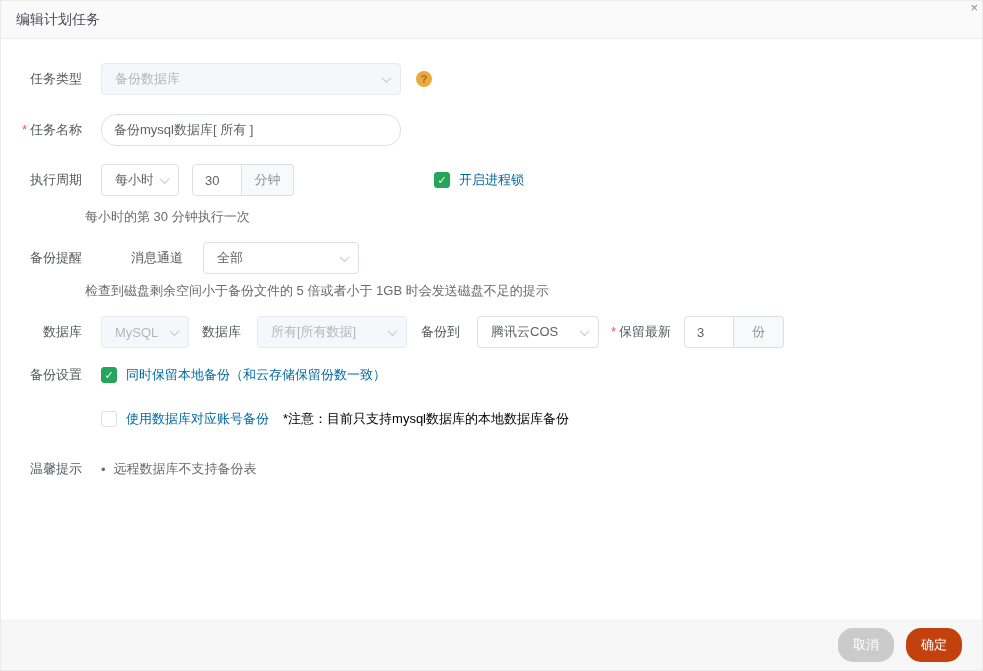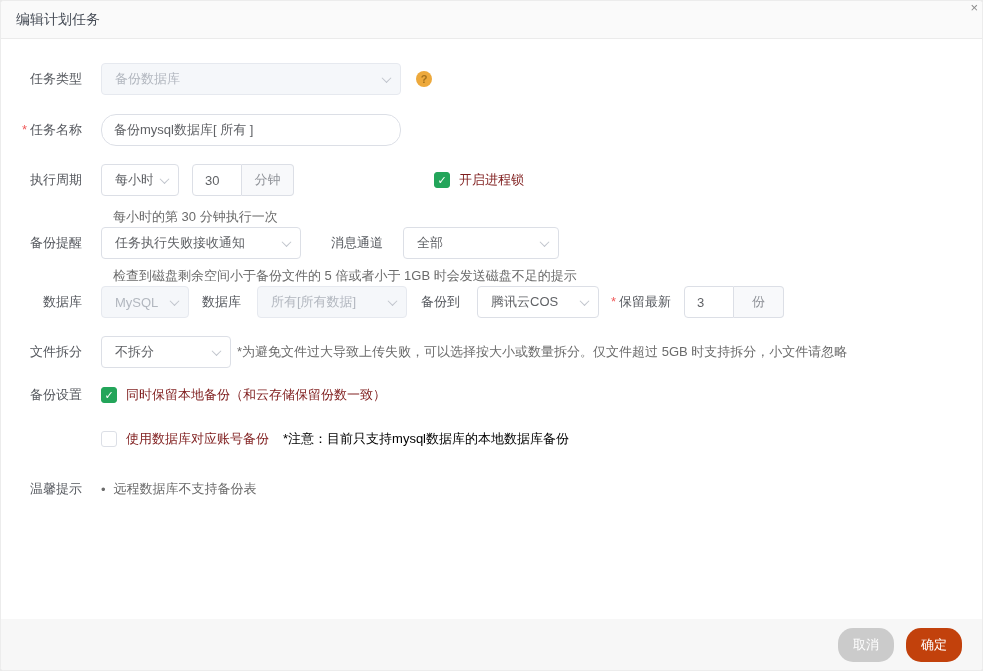--- a/index.html
+++ b/index.html
@@ -42,35 +42,35 @@
   .tinput { padding:0 12px; width:100%; outline:none; font-family:"Liberation Sans", sans-serif;border-radius:15px; }
   input.tinput { display:inline-block; }
 
   .igroup { display:flex; }
   .igroup .tinput { border-radius:4px 0 0 4px; }
   .addon { border-left:none; border-radius:0 4px 4px 0; justify-content:center; background:#f8f9fb; color:#909399; }
 
   .cb { width:16px; height:16px; border-radius:3px; border:1px solid #dcdfe6; background:#fff;
         display:flex; align-items:center; justify-content:center; flex:0 0 16px; cursor:pointer; }
   .cb.checked { background:#23a55a; border-color:#23a55a; color:#fff; font-size:11px; line-height:1; }
-  .cb-label { margin-left:9px; color:#7f1d1d;font-family:Liberation Serif, serif; }
+  .cb-label { margin-left:9px; color:#0369a1;font-family:Liberation Serif, serif; }
 
   .help-circle { width:16px; height:16px; border-radius:50%; background:#eda93c; color:#a4711d;
                  display:flex; align-items:center; justify-content:center;
                  font-size:11px; font-weight:bold; cursor:pointer; }
 
-  .hint-row { padding-left:112px; color:#6b6b6b; font-size:13px; line-height:17px; }
+  .hint-row { padding-left:84px; color:#6b6b6b; font-size:13px; line-height:17px; }
   .hint-inline { color:#6b6b6b; font-size:13px; white-space:nowrap; }
   .note { color:#000000; margin-left:14px; }
   .tip-bullet { color:#6b6b6b; margin-right:8px; }
   .tip-text { color:#6b6b6b; }
 
   
   .mt-24{margin-top:24px}.mt-19{margin-top:19px}.mt-18{margin-top:18px}.mt-12{margin-top:12px}
-  .mt-15{margin-top:2px}.mt-8{margin-top:8px}.mt-26{margin-top:26px}.mt-32{margin-top:32px}
+  .mt-15{margin-top:17px}.mt-8{margin-top:8px}.mt-26{margin-top:26px}.mt-32{margin-top:32px}
   .w-300{width:300px}.w-200{width:200px}.w-156{width:156px}.w-150{width:150px}
   .w-130{width:130px}.w-122{width:122px}.w-88{width:88px}.w-78{width:78px}
   .w-50{width:50px}.w-52{width:52px}.w-380{width:380px}.w-38{width:38px}
 
   .folder-addon { cursor:pointer; }
 
   
   .dlg-footer {
     height:51px; flex:0 0 51px; background:#f7f7f7;
     display:flex; align-items:center; justify-content:flex-end; padding:0 20px; gap:12px;
@@ -118,24 +118,20 @@
       </div>
       <span class="cb checked" style="margin-left:140px">
           <span>✓</span>
         </span>
       <span class="cb-label">开启进程锁</span>
     </div>
     <div class="hint-row mt-12">每小时的第 30 分钟执行一次</div>
 
     <div class="row mt-15">
       <span class="lbl">备份提醒</span>
-      <div class="select w-200">
-        <span class="sel-text">任务执行失败接收通知</span>
-        <span class="chev"></span>
-      </div>
       <span class="inline-lbl" style="margin-left:30px">消息通道</span>
       <div class="select w-156" style="margin-left:20px">
         <span class="sel-text">全部</span>
         <span class="chev"></span>
       </div>
     </div>
     <div class="hint-row mt-8">检查到磁盘剩余空间小于备份文件的 5 倍或者小于 1GB 时会发送磁盘不足的提示</div>
 
     <div class="row mt-15">
       <span class="lbl">数据库</span>
@@ -153,28 +149,20 @@
         <span class="sel-text">腾讯云COS</span>
         <span class="chev"></span>
       </div>
       <span class="inline-lbl" style="margin-left:12px"><span class="req">*</span><span>保留最新</span></span>
       <div class="igroup" style="margin-left:13px">
         <input class="tinput w-50" value="3" style="">
         <span class="addon w-50">份</span>
       </div>
     </div>
 
-    <div class="row mt-18">
-      <span class="lbl">文件拆分</span>
-      <div class="select w-130">
-        <span class="sel-text">不拆分</span>
-        <span class="chev"></span>
-      </div>
-      <span class="hint-inline" style="margin-left:6px">*为避免文件过大导致上传失败，可以选择按大小或数量拆分。仅文件超过 5GB 时支持拆分，小文件请忽略</span>
-    </div>
 
     <div class="row mt-18">
       <span class="lbl">备份设置</span>
       <span class="cb checked">
           <span>✓</span>
         </span>
       <span class="cb-label">同时保留本地备份（和云存储保留份数一致）</span>
     </div>
 
 

